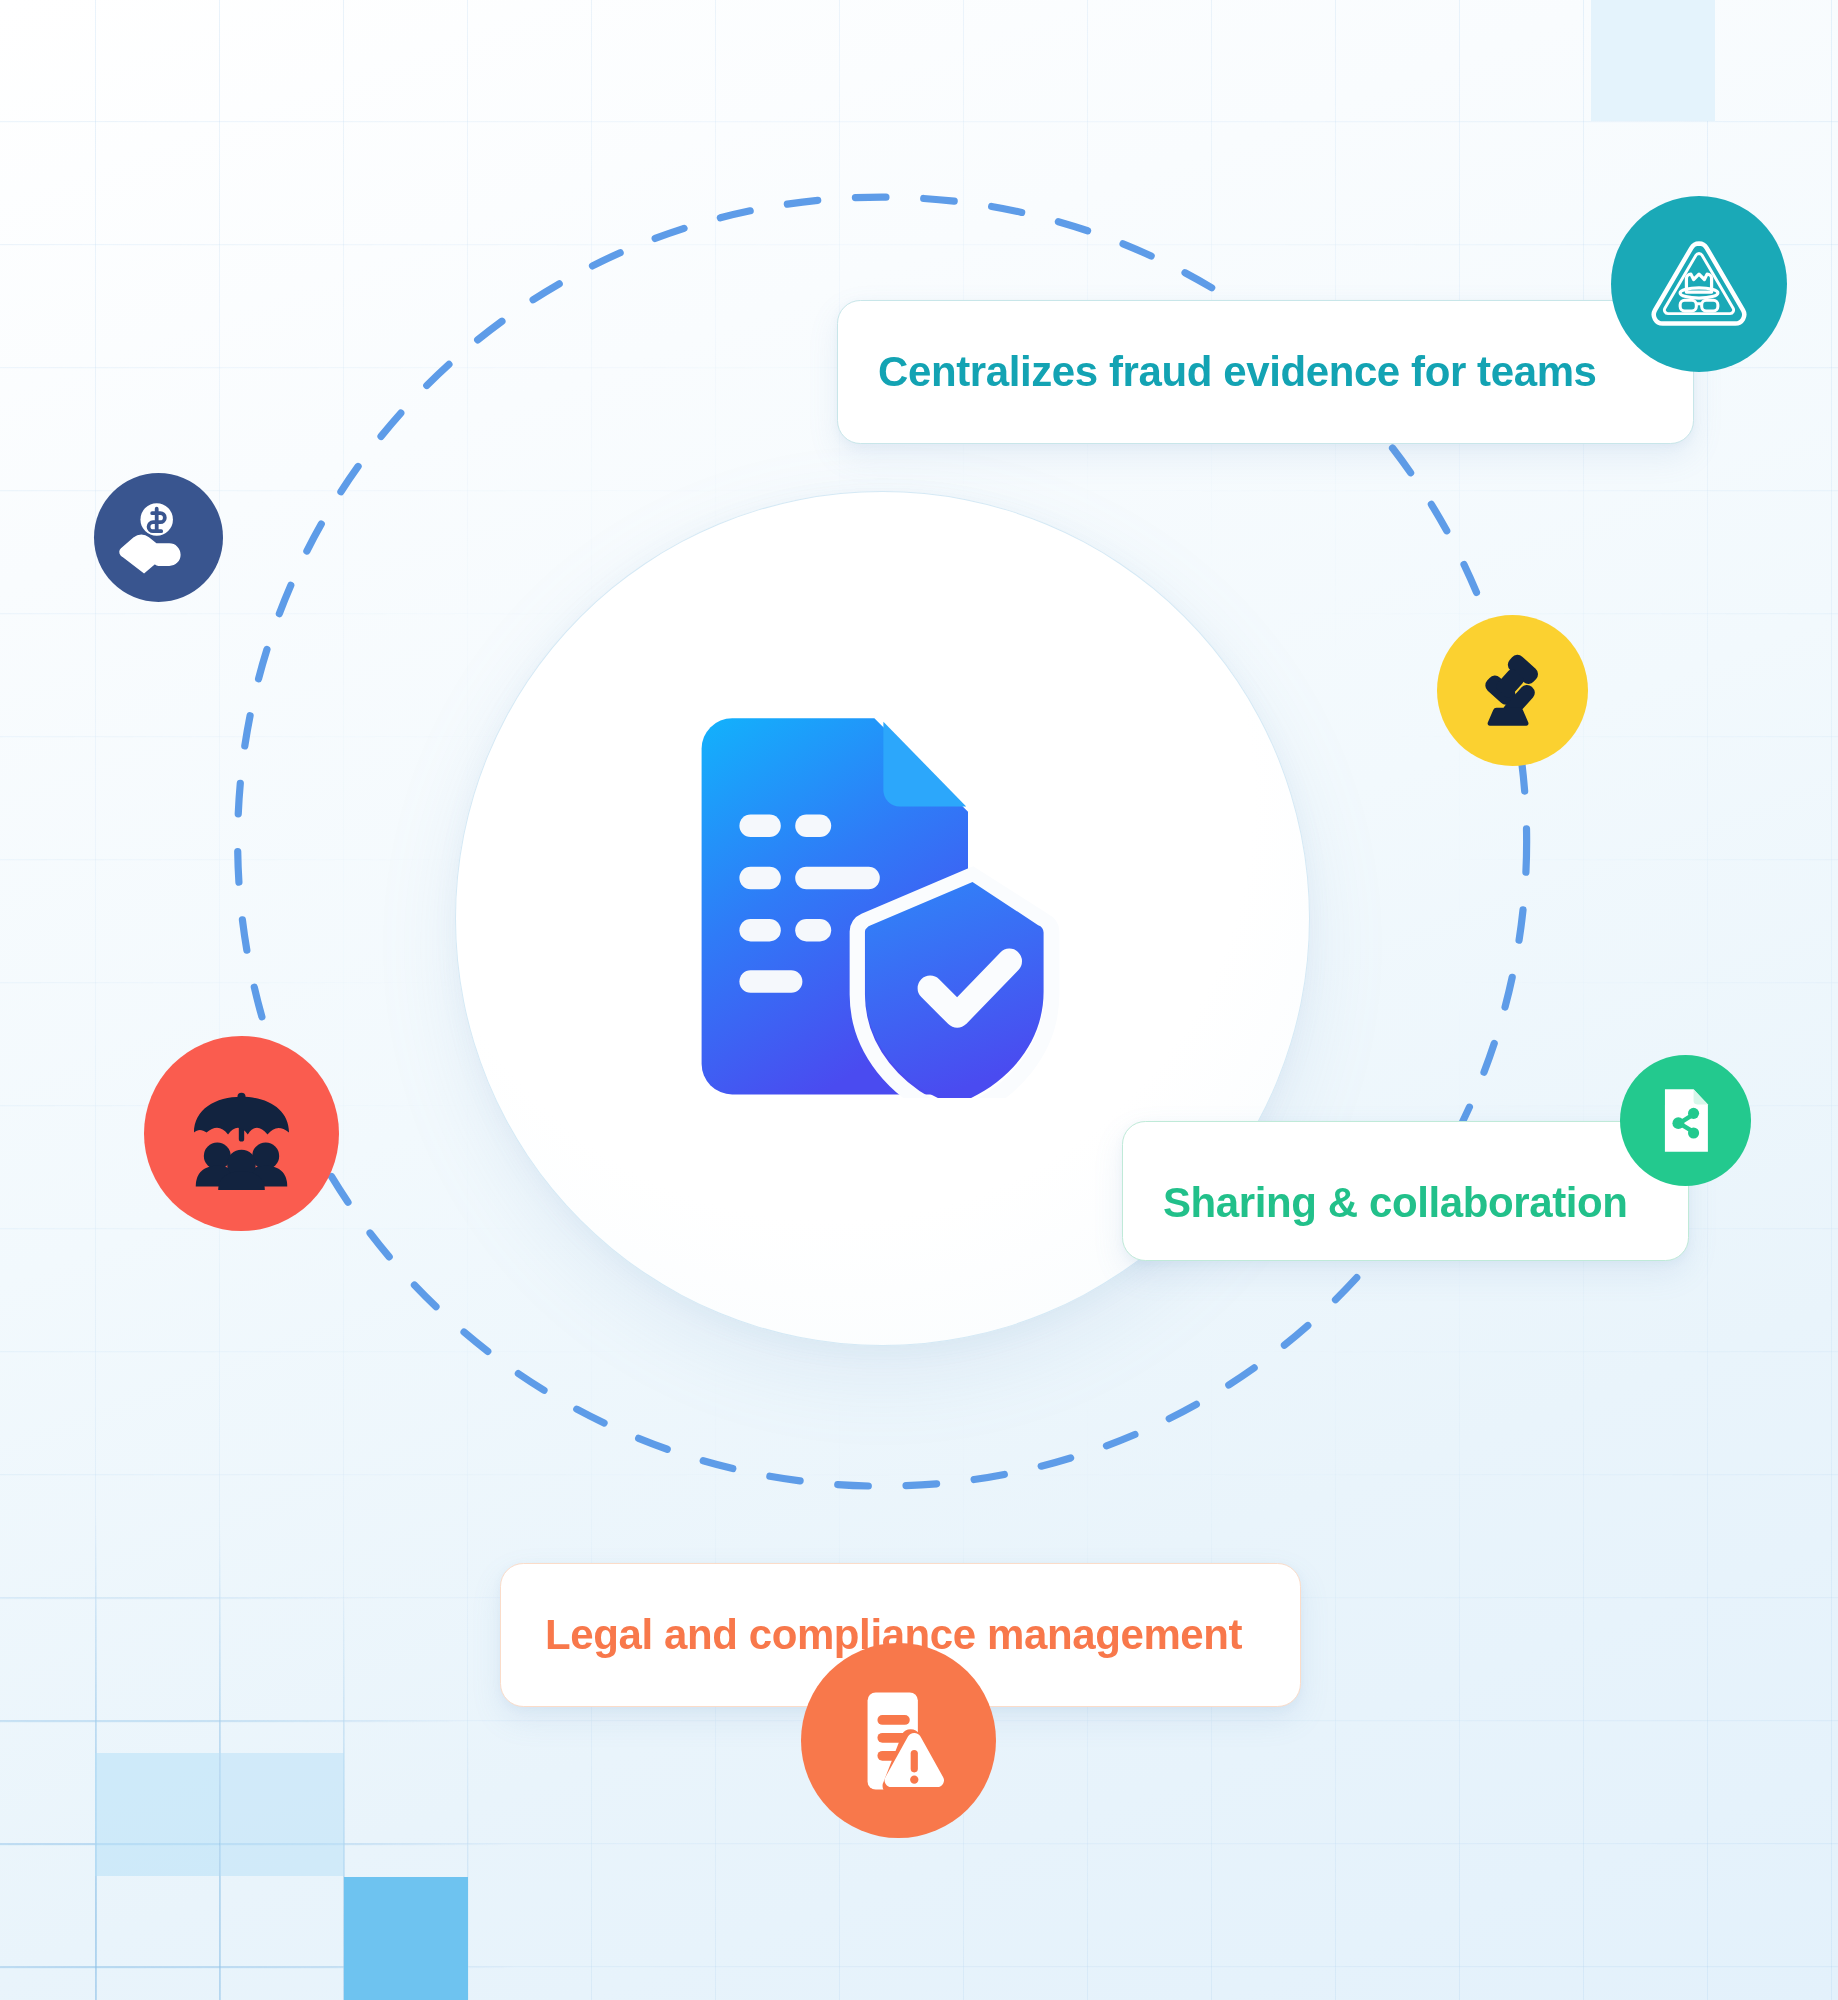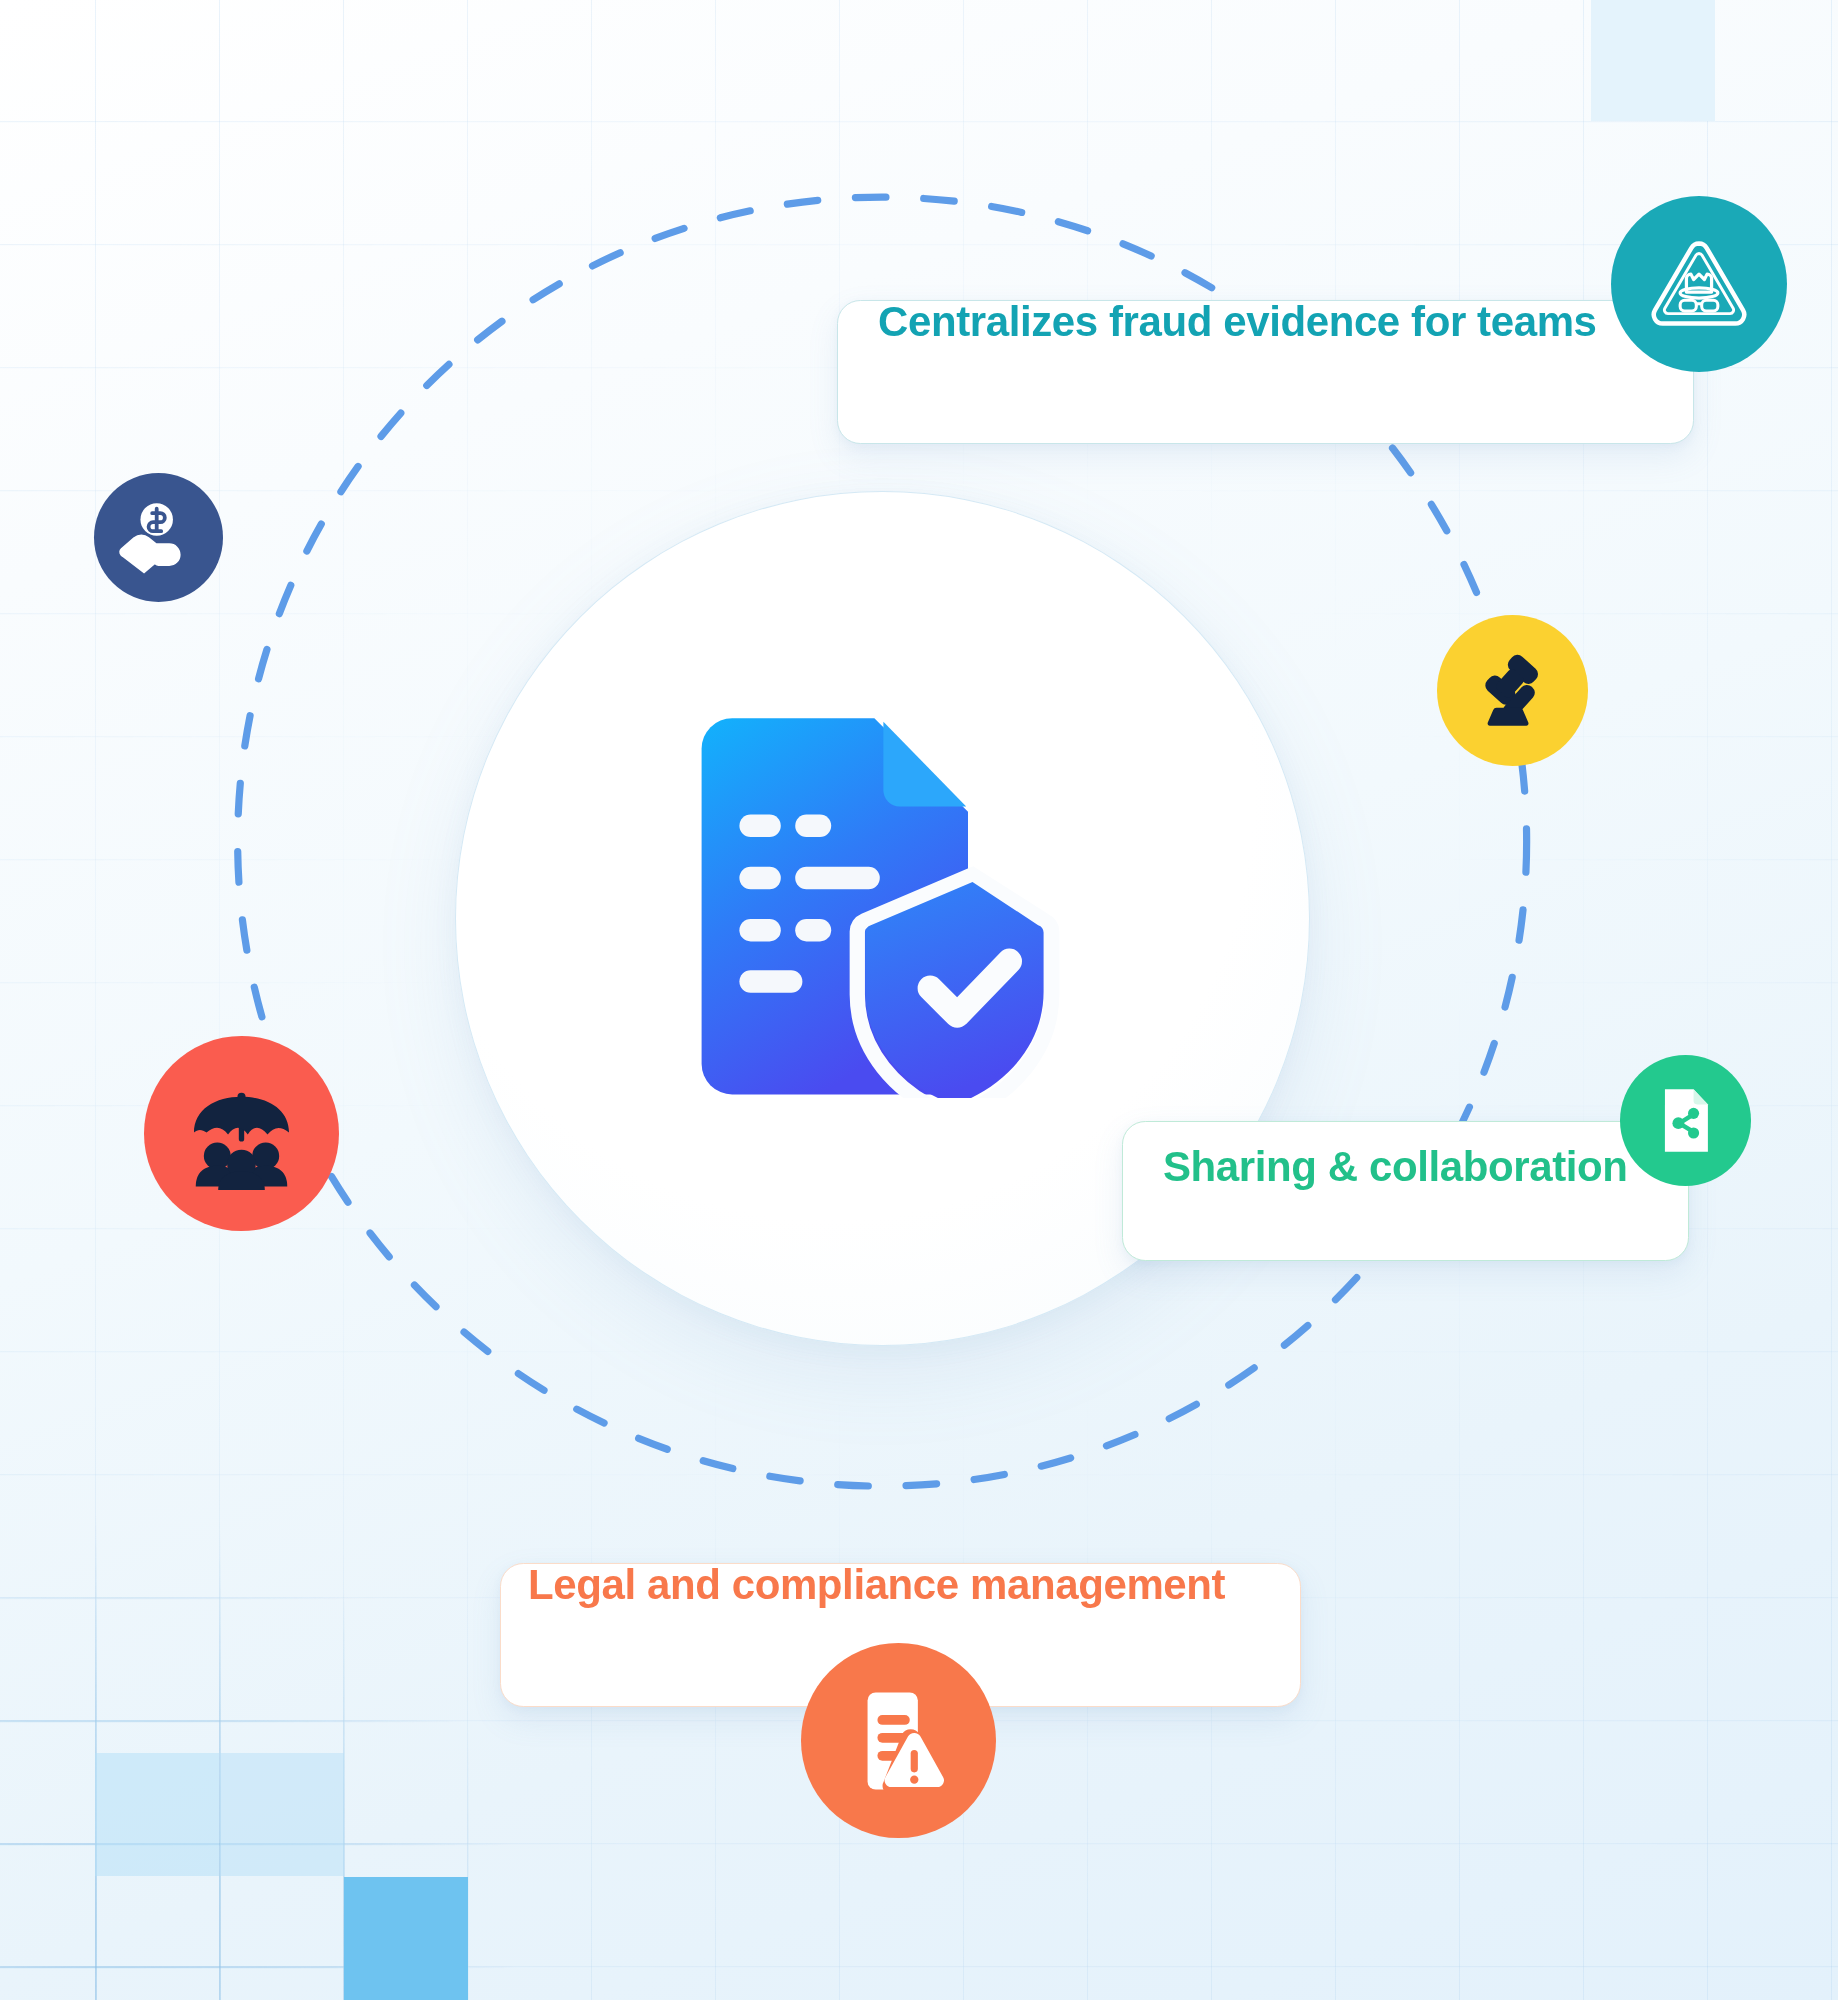--- a/index.html
+++ b/index.html
@@ -56,21 +56,21 @@
   }
   .hub-icon{
     position:absolute;
     left:662px; top:702px;
     width:414px; height:396px;
   }
 
   
   .pill{
     position:absolute;
-    display:flex; 
+    display:flex; align-items:center;
     background:#ffffff;
     border-radius:23.4px;
     border:1.8px solid #dfe9f8;
     box-shadow:0 12.6px 31px rgba(110,150,195,.12), 0 2.7px 9px rgba(110,150,195,.07);
   }
   .pill-label{
     font-size:42px;
     font-weight:700;
     letter-spacing:-0.4px;
     white-space:nowrap;
@@ -92,21 +92,21 @@
   #pill-sharing{
     left:1122px; top:1121px; width:567px; height:140px;
     border-color:#bfead8;
   }
   #pill-sharing .pill-label{ color:#22c08a; padding-left:40px;margin-top:24px; }
 
   #pill-legal{
     left:500px; top:1563px; width:801px; height:144px;
     border-color:#fbdcc9;
   }
-  #pill-legal .pill-label{ color:#f8784b; padding-left:27px; }
+  #pill-legal .pill-label{ color:#f8784b; padding-left:44px; }
 
   
   .badge{
     position:absolute;
     border-radius:50%;
     display:flex; align-items:center; justify-content:center;
   }
   .badge svg{ display:block; }
 
   #badge-claims   { left:94px;  top:473px;  width:129px; height:129px; background:#39558f; }

